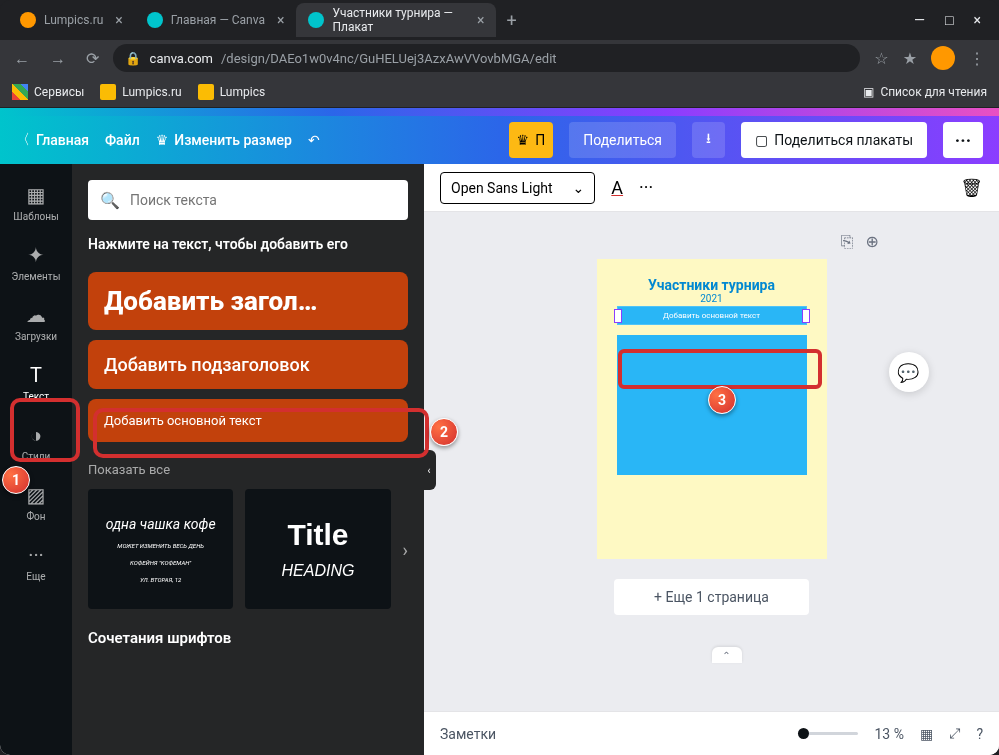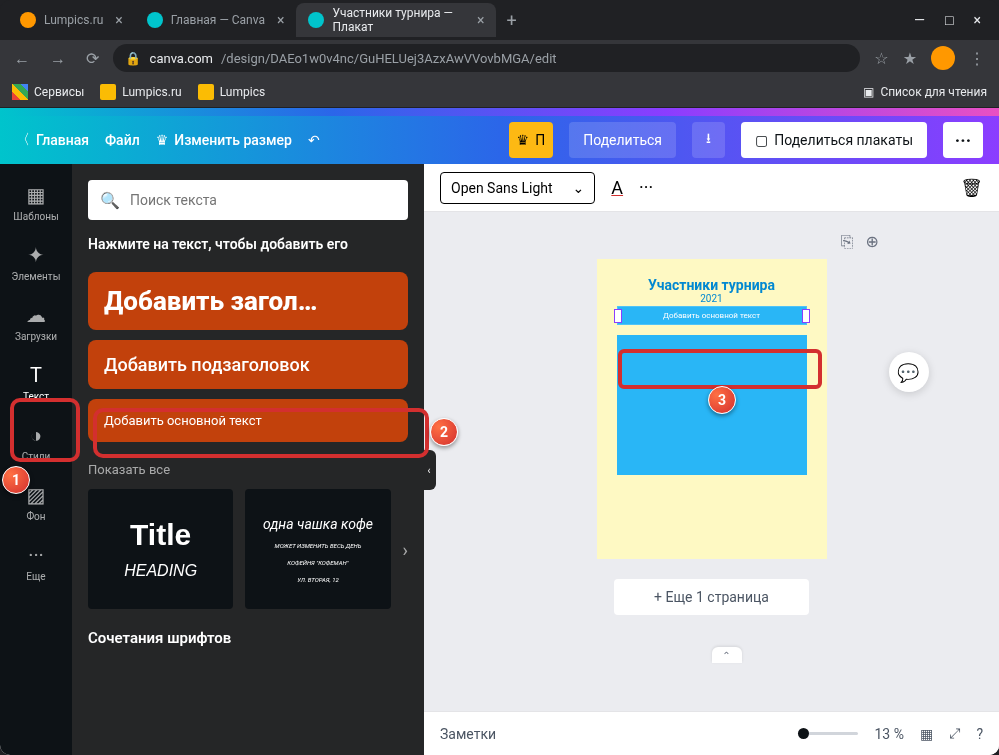--- a/index.html
+++ b/index.html
@@ -217,29 +217,29 @@
       <input placeholder="Поиск текста" style="">
     </div>
     <div class="panel-hint">Нажмите на текст, чтобы добавить его</div>
     <div class="text-btn h1"><span>Добавить загол…</span></div>
     <div class="text-btn h2"><span>Добавить подзаголовок</span></div>
     <div class="text-btn body"><span>Добавить основной текст</span></div>
     <div class="section-row">
       <span class="section-link">Показать все</span>
     </div>
     <div class="recent-grid">
-      <div class="recent-card">
-        <span style="font-size:30px;font-weight:bold;font-family:sans-serif">Title</span>
-        <span style="font-size:16px;font-style:italic;font-family:sans-serif">HEADING</span>
-      </div>
       <div class="recent-card" style="font-style:italic">
         <span style="font-size:14px">одна чашка кофе</span>
         <span style="font-size:6px">МОЖЕТ ИЗМЕНИТЬ ВЕСЬ ДЕНЬ</span>
         <span style="font-size:6px">КОФЕЙНЯ "КОФЕМАН"</span>
         <span style="font-size:6px">УЛ. ВТОРАЯ, 12</span>
+      </div>
+      <div class="recent-card">
+        <span style="font-size:30px;font-weight:bold;font-family:sans-serif">Title</span>
+        <span style="font-size:16px;font-style:italic;font-family:sans-serif">HEADING</span>
       </div>
       <span class="recent-chev">›</span>
     </div>
     <div class="section-row">
       <span class="section-title">Сочетания шрифтов</span>
     </div>
   </div>
 
   <div class="canvas-area">
     <div class="ctoolbar">

